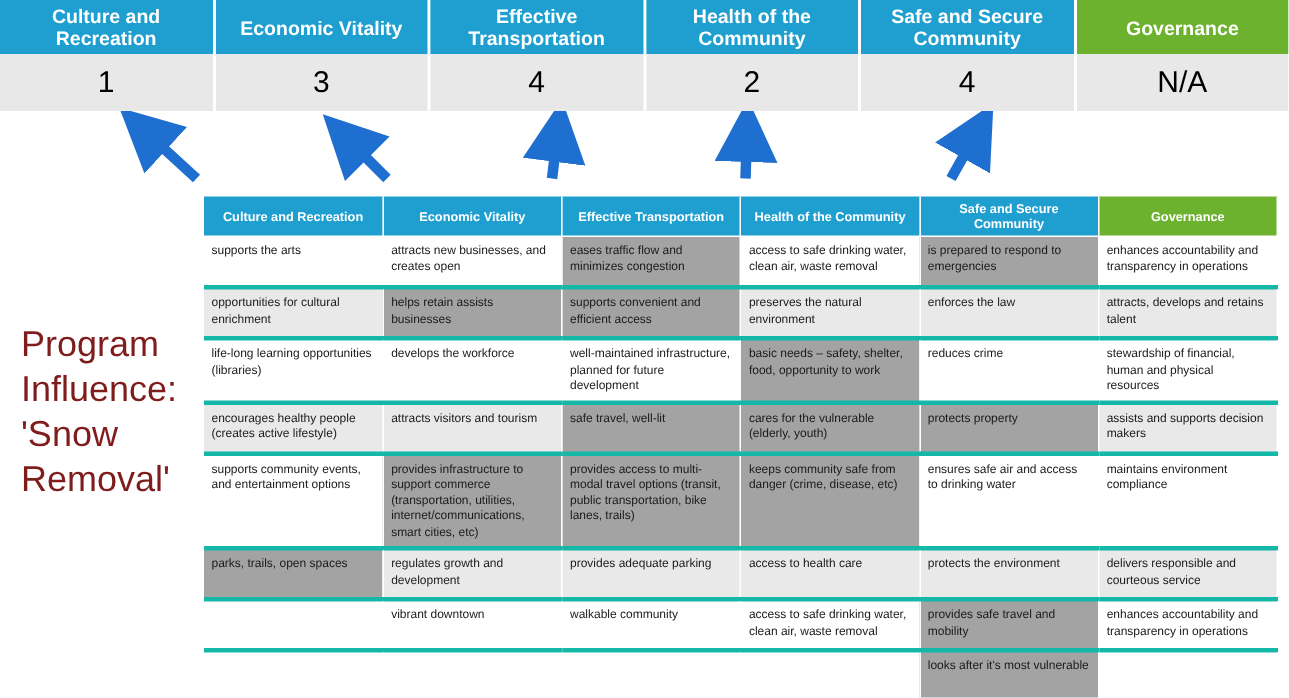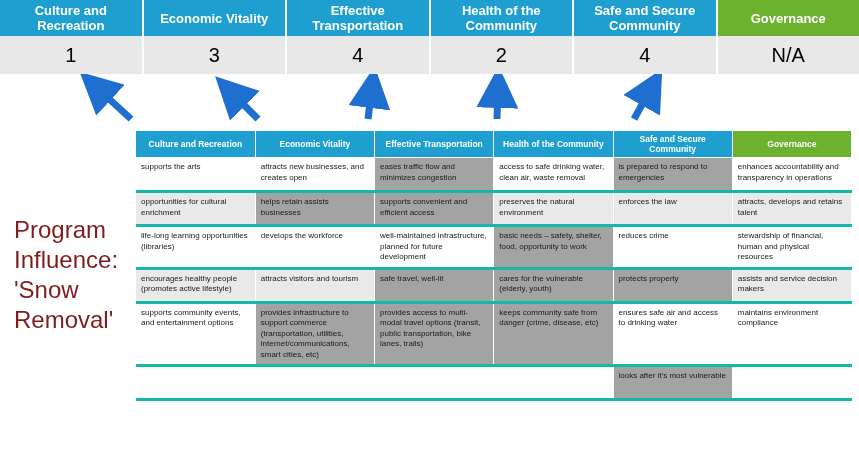--- a/index.html
+++ b/index.html
@@ -205,36 +205,52 @@
       </tr>
       <tr>
         <td>life-long learning opportunities (libraries)</td>
         <td>develops the workforce</td>
         <td>well-maintained infrastructure, planned for future development</td>
         <td class="hl">basic needs – safety, shelter, food, opportunity to work</td>
         <td>reduces crime</td>
         <td>stewardship of financial, human and physical resources</td>
       </tr>
       <tr class="band-alt">
-        <td class="alt">encourages healthy people (promotes active lifestyle)</td>
+        <td class="alt">encourages healthy people (creates active lifestyle)</td>
         <td class="alt">attracts visitors and tourism</td>
         <td class="hl">safe travel, well-lit</td>
         <td class="hl">cares for the vulnerable (elderly, youth)</td>
         <td class="hl">protects property</td>
-        <td class="alt">assists and service decision makers</td>
+        <td class="alt">assists and supports decision makers</td>
       </tr>
       <tr>
         <td>supports community events, and entertainment options</td>
         <td class="hl">provides infrastructure to support commerce (transportation, utilities, internet/communications, smart cities, etc)</td>
         <td class="hl">provides access to multi-modal travel options (transit, public transportation, bike lanes, trails)</td>
         <td class="hl">keeps community safe from danger (crime, disease, etc)</td>
         <td>ensures safe air and access to drinking water</td>
         <td>maintains environment compliance</td>
       </tr>
       <tr class="band-alt">
+        <td class="hl">parks, trails, open spaces</td>
+        <td class="alt">regulates growth and development</td>
+        <td class="alt">provides adequate parking</td>
+        <td class="alt">access to health care</td>
+        <td class="alt">protects the environment</td>
+        <td class="alt">delivers responsible and courteous service</td>
+      </tr>
+      <tr>
+        <td class="empty"></td>
+        <td>vibrant downtown</td>
+        <td>walkable community</td>
+        <td>access to safe drinking water, clean air, waste removal</td>
+        <td class="hl">provides safe travel and mobility</td>
+        <td>enhances accountability and transparency in operations</td>
+      </tr>
+      <tr class="band-alt">
         <td class="empty"></td>
         <td class="empty"></td>
         <td class="empty"></td>
         <td class="empty"></td>
         <td class="hl">looks after it's most vulnerable</td>
         <td class="empty"></td>
       </tr>
     </tbody>
 </table>
 

